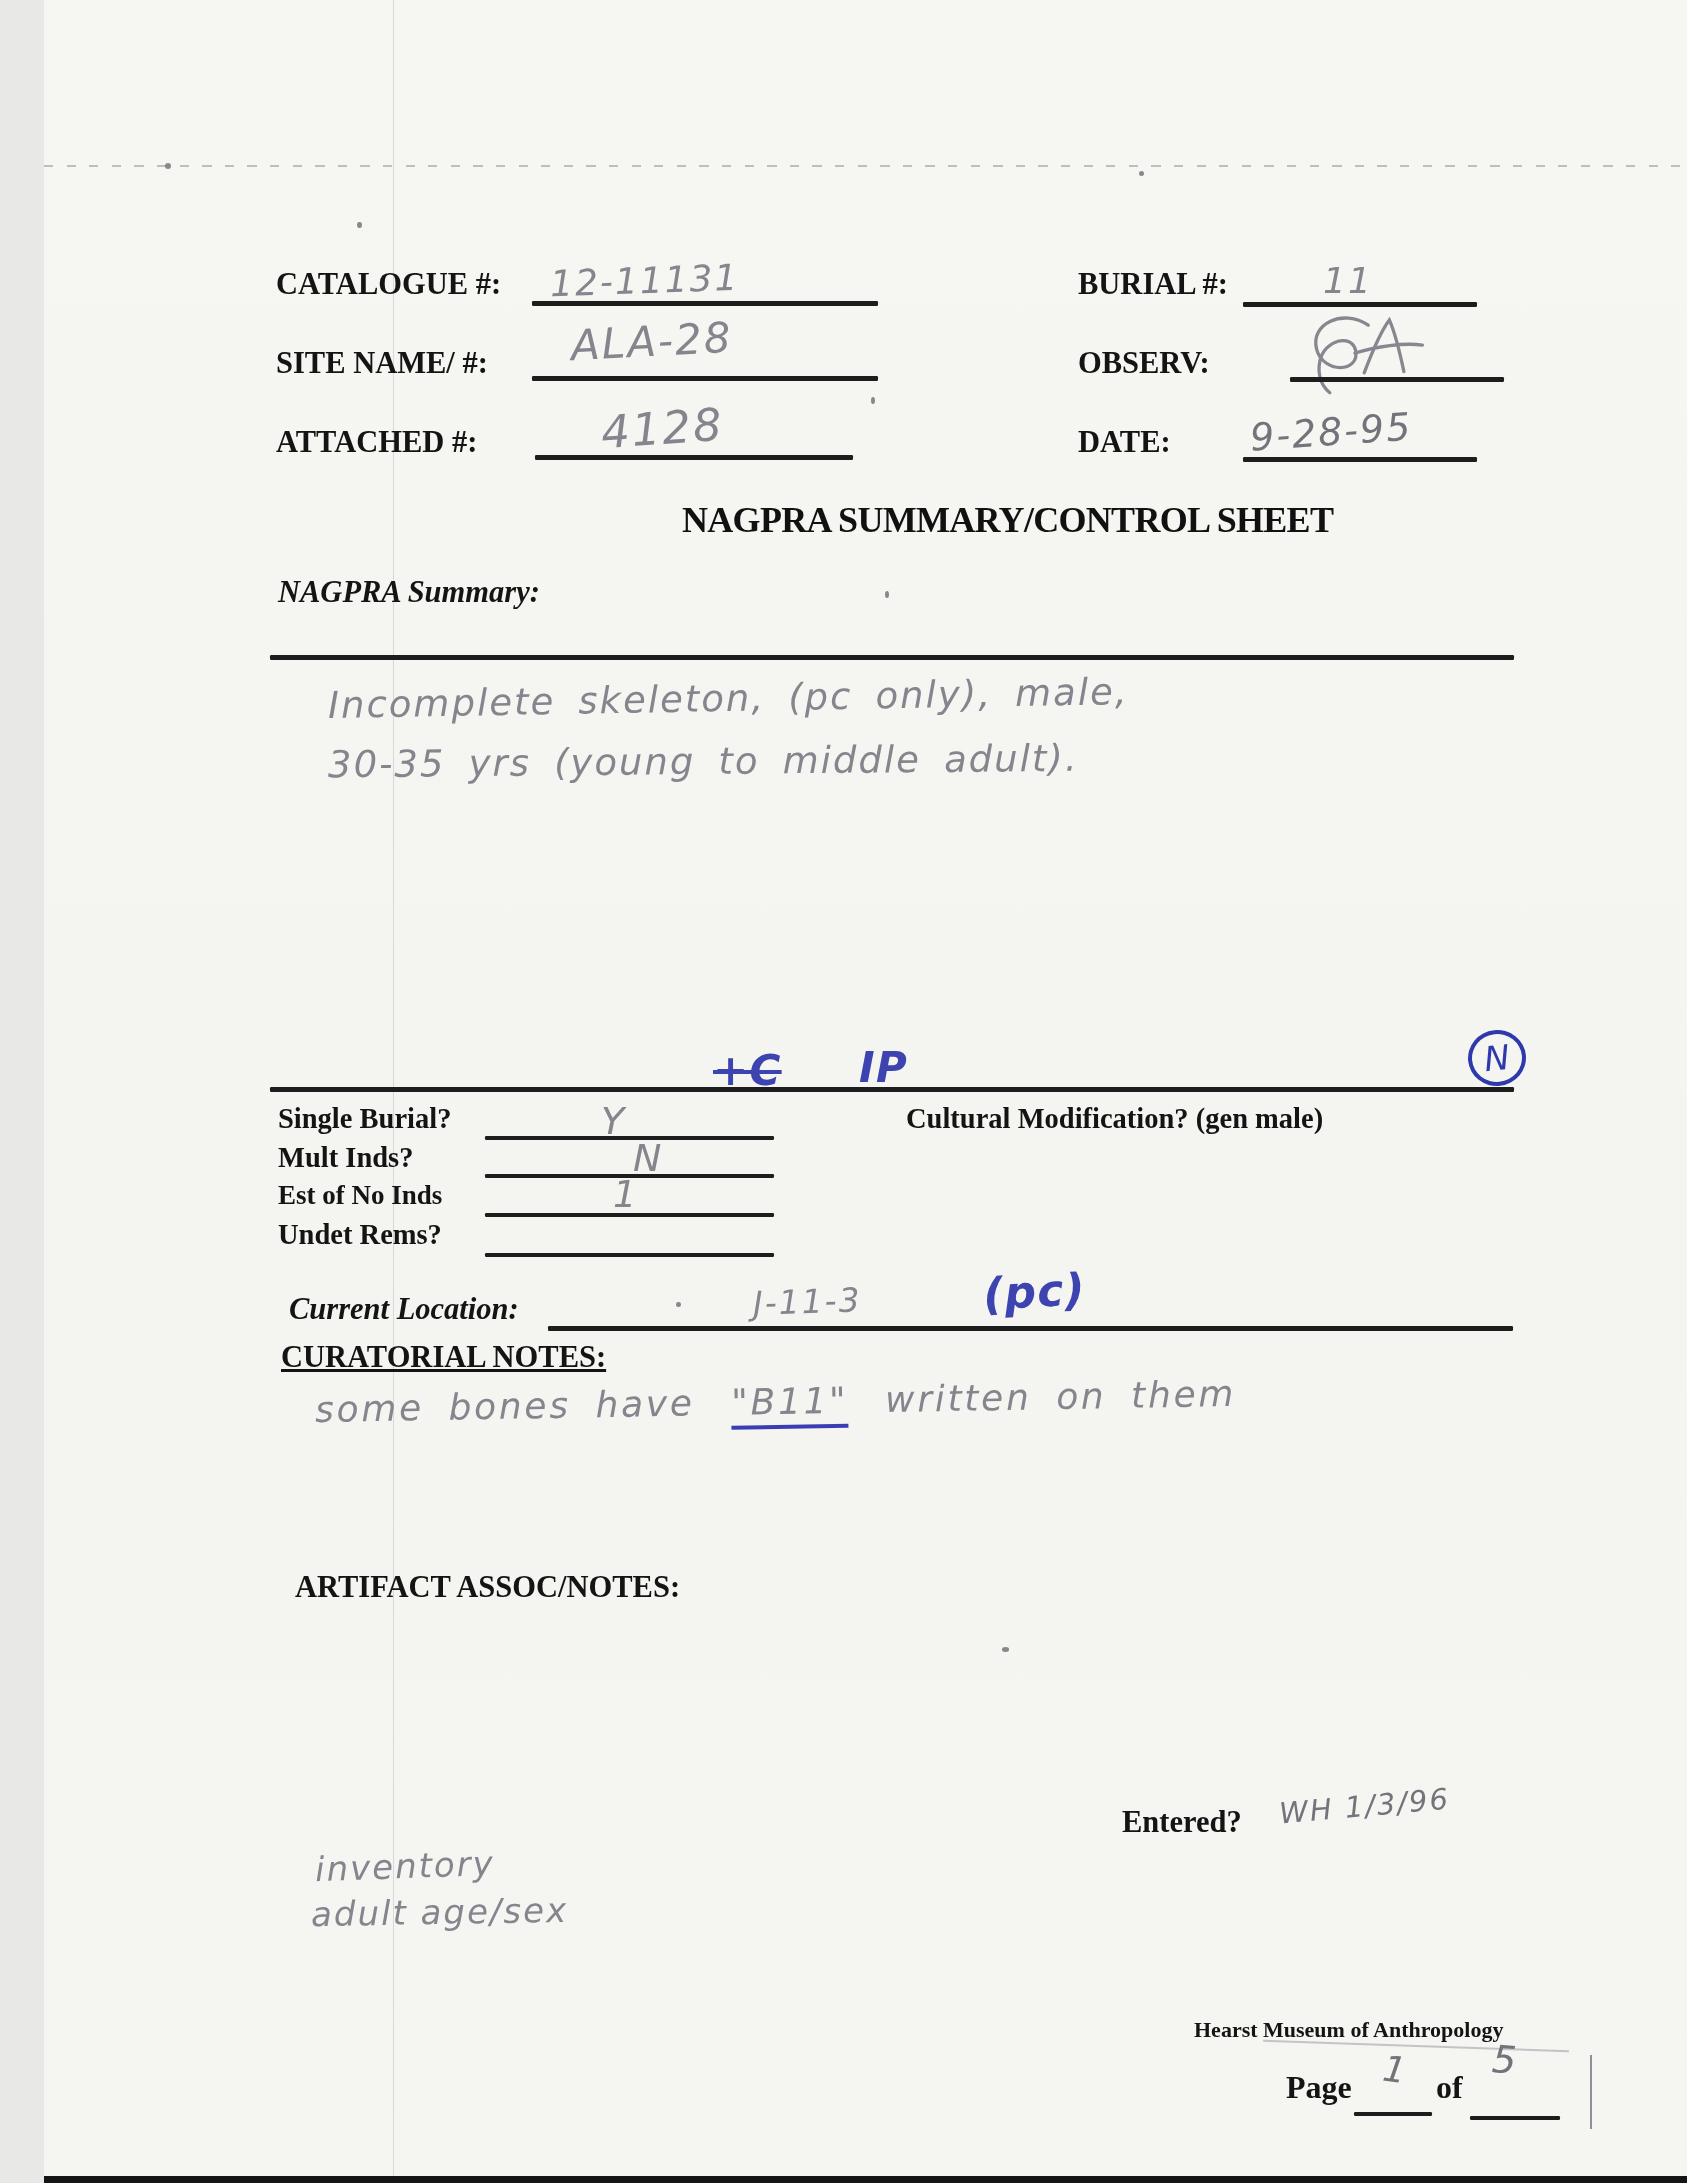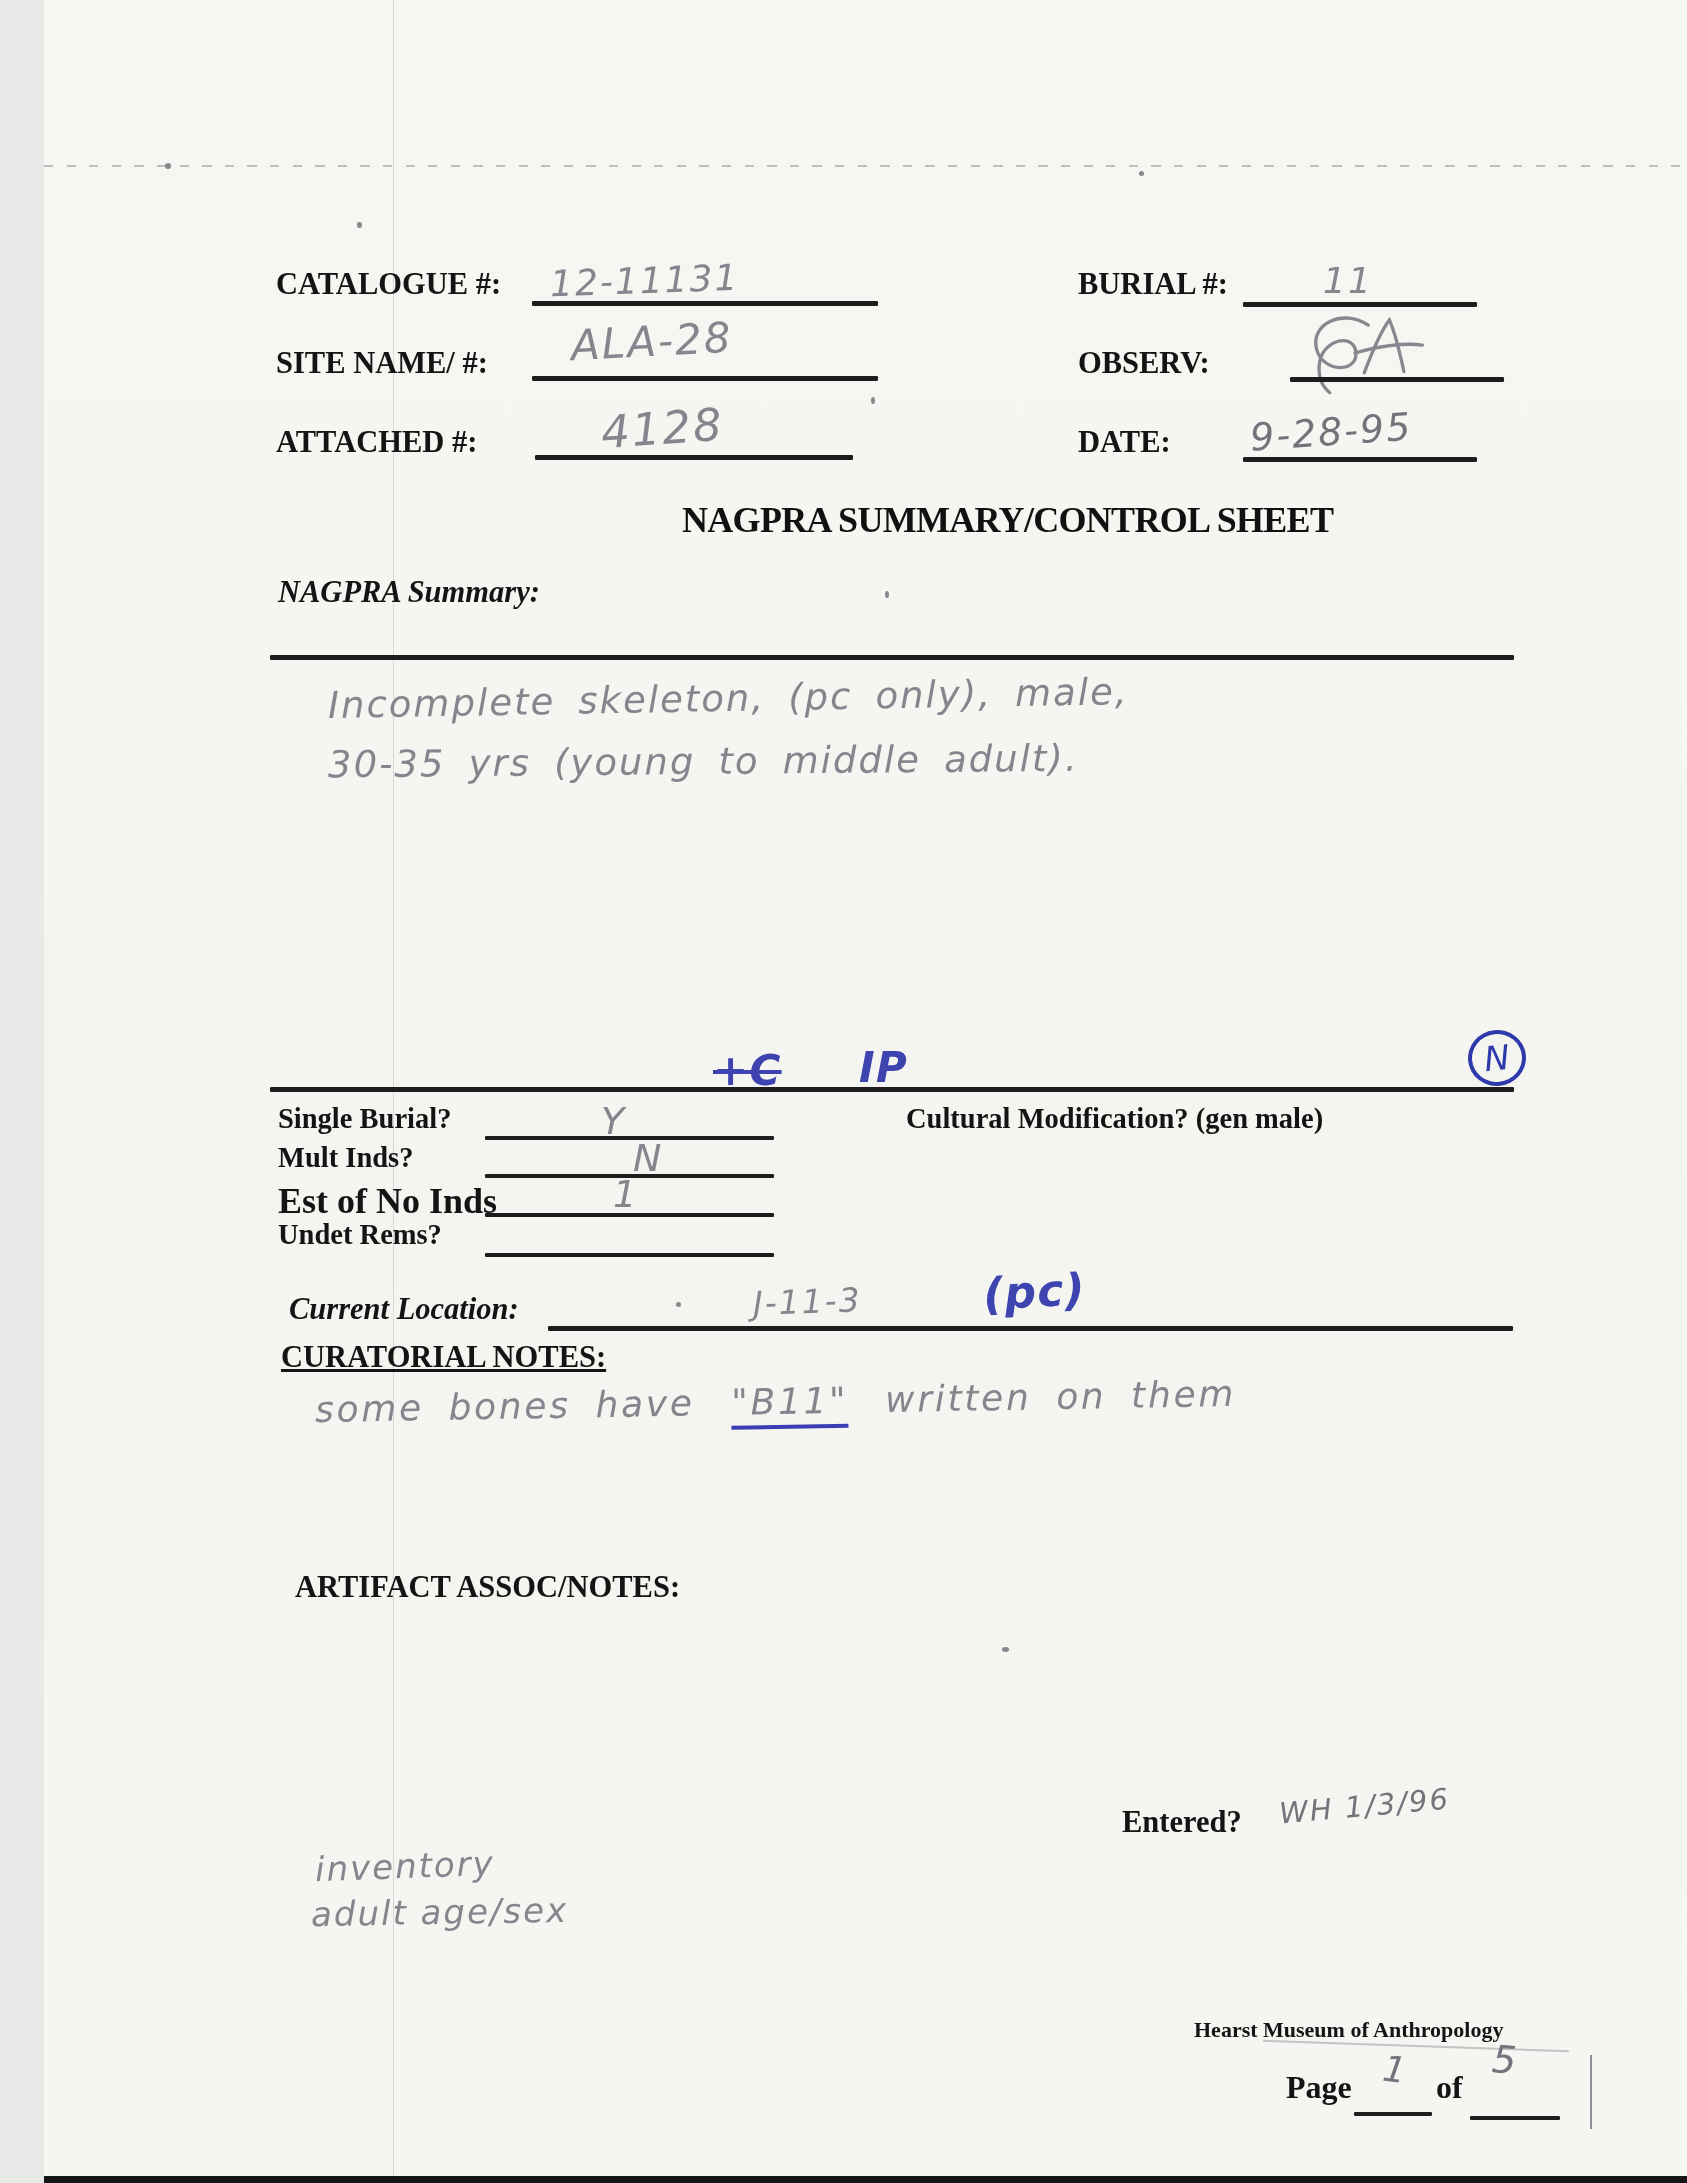--- a/index.html
+++ b/index.html
@@ -95,21 +95,21 @@
   <div class="abs rule" style="left:226px;top:1087px;width:1244px;height:5.3px;"></div>
 
   <div class="abs plabel" style="left:234px;top:1103px;font-size:28.5px;">Single Burial?</div>
   <div class="abs hw" style="left:557px;top:1099px;font-size:38px;">Y</div>
   <div class="abs rule" style="left:441px;top:1136px;width:289px;height:4px;"></div>
 
   <div class="abs plabel" style="left:234px;top:1142px;font-size:28.5px;text-align:center;">Mult Inds?</div>
   <div class="abs hw" style="left:589px;top:1136px;font-size:38px;">N</div>
   <div class="abs rule" style="left:441px;top:1174px;width:289px;height:4px;"></div>
 
-  <div class="abs plabel" style="left:234px;top:1180px;font-size:36px;">Est of No Inds</div>
+  <div class="abs plabel" style="left:234px;top:1180px;font-size:27px;">Est of No Inds</div>
   <div class="abs hw" style="left:569px;top:1173px;font-size:37px;">1</div>
   <div class="abs rule" style="left:441px;top:1213px;width:289px;height:4px;"></div>
 
   <div class="abs plabel" style="left:234px;top:1219px;font-size:28.5px;">Undet Rems?</div>
   <div class="abs rule" style="left:441px;top:1253px;width:289px;height:4px;"></div>
 
   <div class="abs plabel" style="left:862px;top:1103px;font-size:28.5px;">Cultural Modification? (gen male)</div>
 
   <div class="abs plabel plabel-it" style="left:245px;top:1292px;">Current Location:</div>
   <div class="abs hw" style="left:709px;top:1282px;font-size:33px;transform:rotate(-2deg);">J-11-3</div>

